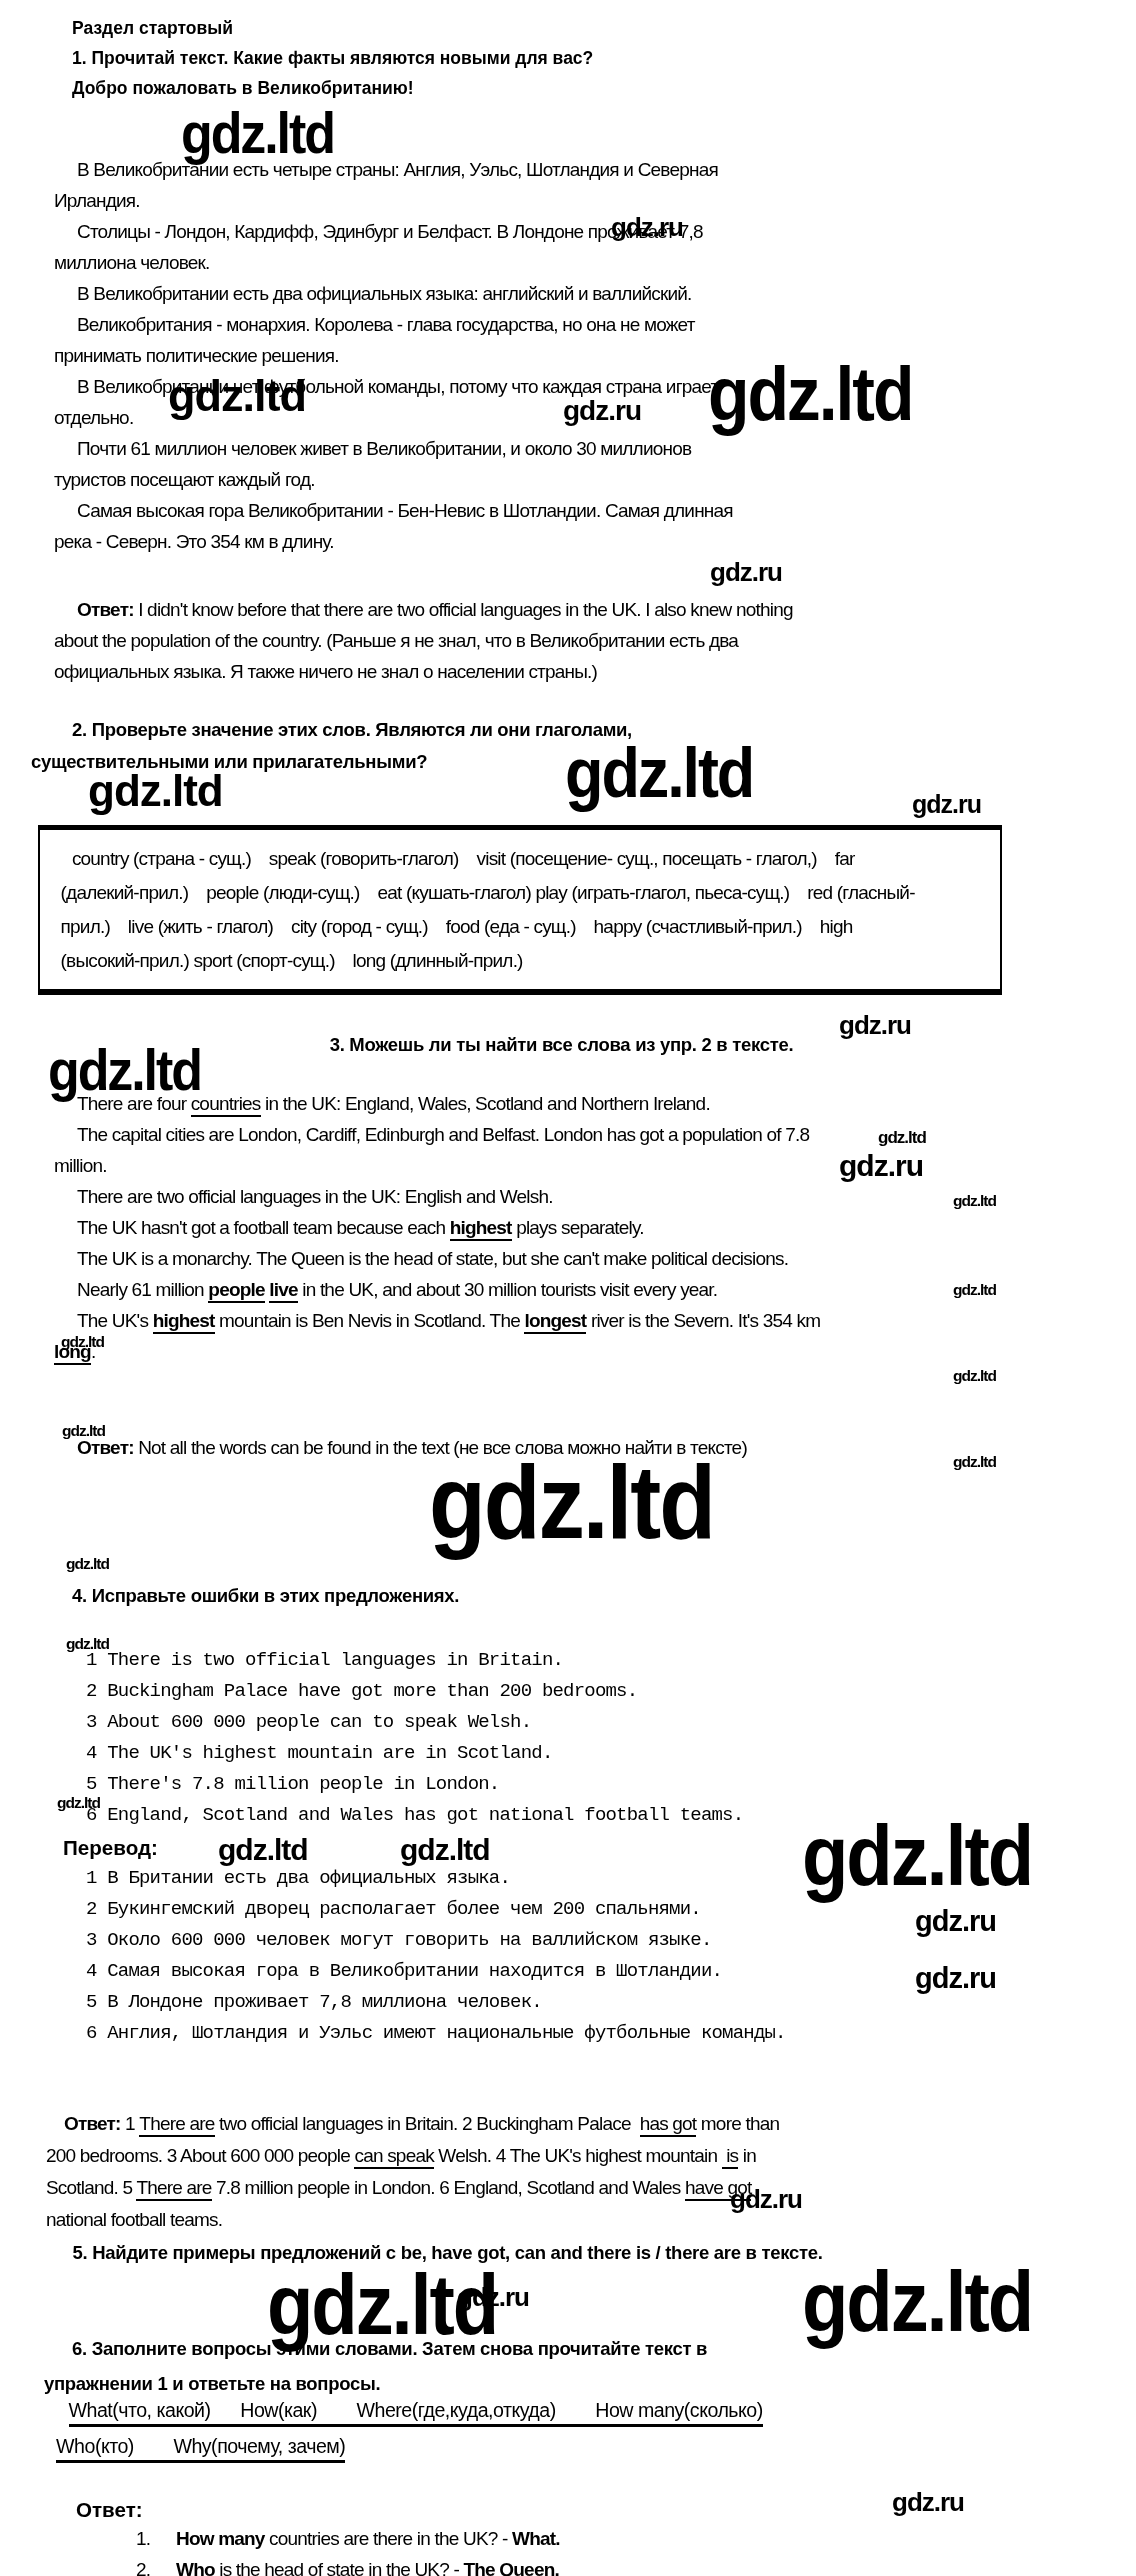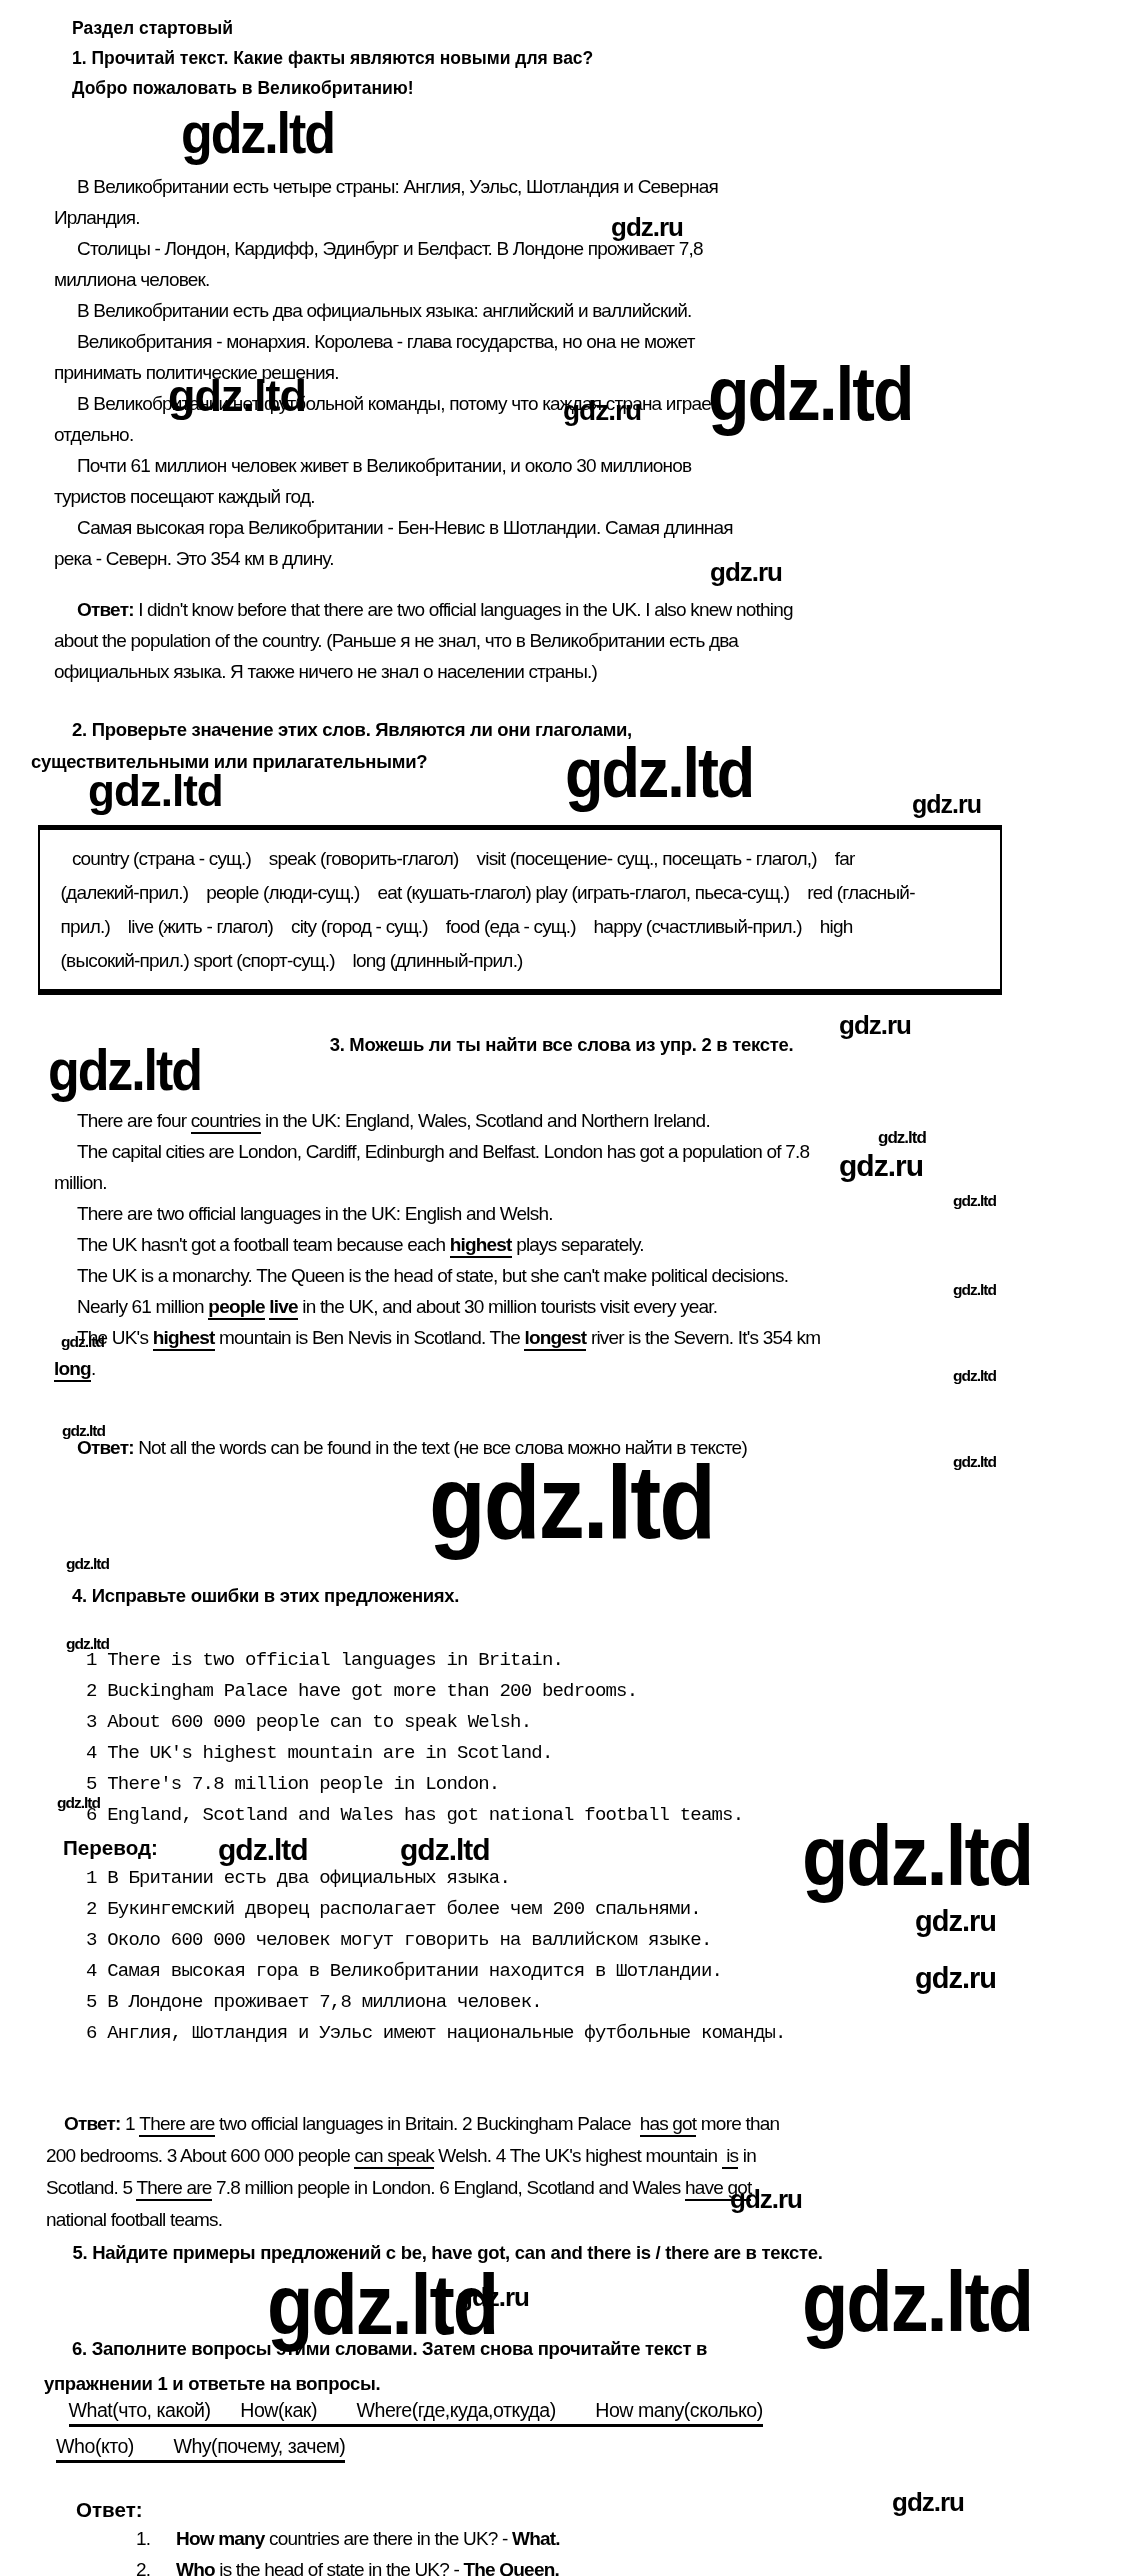--- a/index.html
+++ b/index.html
@@ -26,21 +26,21 @@
   .wm-big{letter-spacing:-2.1px;transform:scaleY(1.12);transform-origin:top left;}
   
   .hdr{left:72px;top:13.4px;font-weight:bold;font-size:17.5px;line-height:30px;width:979px;}
   .title{font-weight:bold;font-size:18.5px;line-height:32px;letter-spacing:-0.3px;}
   .t2{left:31px;top:714px;width:670px;text-indent:41px;}
   .t3{left:72px;top:1029px;width:979px;text-align:center;}
   .t4{left:72px;top:1580px;width:979px;}
   .t5{left:52px;top:2237px;width:773px;text-indent:20.6px;line-height:31px;}
   .t6{left:44px;top:2331px;width:690px;text-indent:28px;line-height:35px;}
   
-  .body-txt{font-size:19px;line-height:31px;letter-spacing:-0.8px;margin-top:17px;}
+  .body-txt{font-size:19px;line-height:31px;letter-spacing:-0.8px;}
   .text1{left:54px;top:154px;width:701px;}
   .text1 p,.text3 p{margin:0;text-indent:23px;}
   .text3{left:54px;top:1088px;width:773px;}
   .ans{margin:0;}
   .ans .b,.label{font-weight:bold;}
   .ans1{left:54px;top:594px;width:773px;text-indent:23px;}
   .ans3{left:54px;top:1432px;width:701px;text-indent:23px;}
   .ans4{left:46px;top:2076px;width:742px;text-indent:19.6px;line-height:32px;white-space:pre-wrap;}
   .label{position:absolute;font-size:20.6px;line-height:31px;}
   .p4l{left:63px;top:1832px;}

